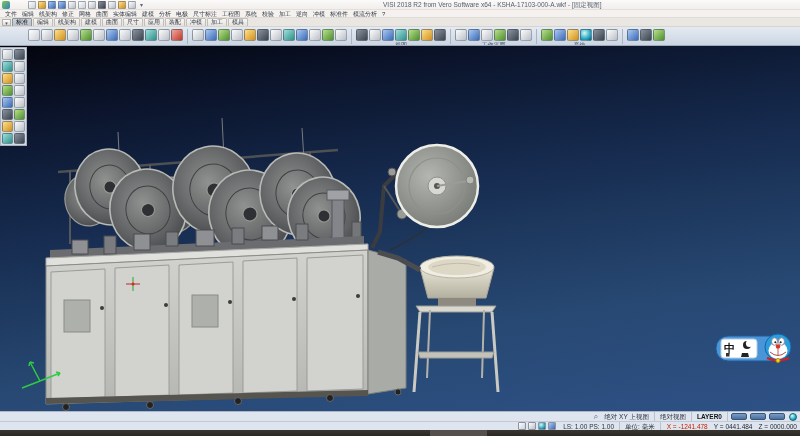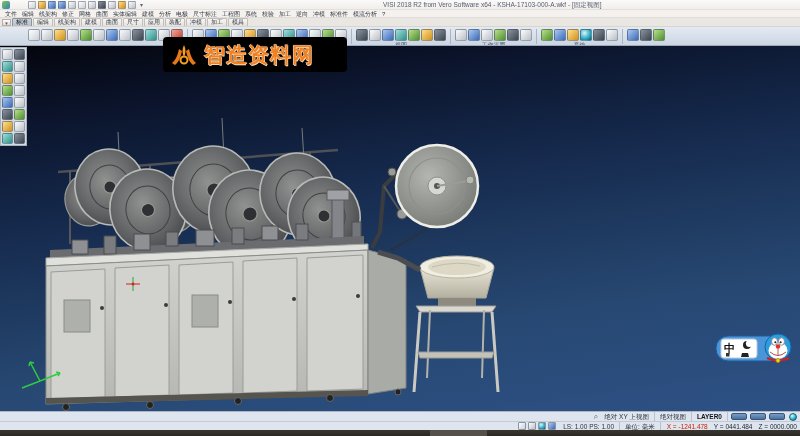--- a/index.html
+++ b/index.html
@@ -389,29 +389,20 @@
     <i class="pic g5"></i>
       <i class="pic g1"></i>
     <i class="pic g7"></i>
       <i class="pic g2"></i>
     <i class="pic g4"></i>
       <i class="pic g1"></i>
     <i class="pic g3"></i>
       <i class="pic g7"></i>
   </div>
 
-  <div class="watermark">
-    <svg width="30" height="28" viewBox="0 0 30 28">
-      <path d="M3,22 Q8,18 10,8 L13,10 Q11,20 6,24 Z" fill="#e87818"></path>
-      <path d="M27,22 Q22,18 20,8 L17,10 Q19,20 24,24 Z" fill="#e87818"></path>
-      <path d="M15,4 Q12,10 15,16 Q18,10 15,4 Z" fill="#f5a020"></path>
-      <circle cx="15" cy="19" r="3.5" fill="none" stroke="#f5a020" stroke-width="2"></circle>
-    </svg>
-    <span class="wm-text">智造资料网</span>
-  </div>
 
   <div class="ime">
     <svg width="82" height="40" viewBox="0 0 82 40">
       <rect x="2" y="7" width="66" height="25" rx="12" fill="#4a94d8" stroke="#1e5a96"></rect>
       <rect x="7" y="10" width="36" height="19" rx="3" fill="#ffffff" stroke="#b8cce0"></rect>
       <text x="10" y="23" font-size="11" font-weight="bold" fill="#111">中</text>
       <g>
         <circle cx="33" cy="16" r="4" fill="#222"></circle>
         <circle cx="35.5" cy="14.5" r="3.6" fill="#ffffff"></circle>
       </g>

